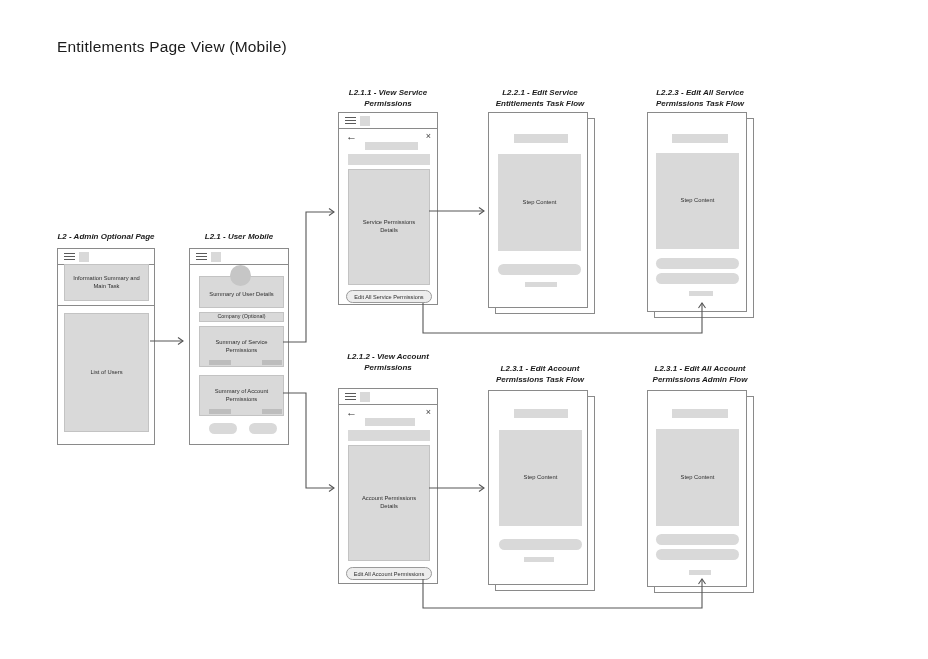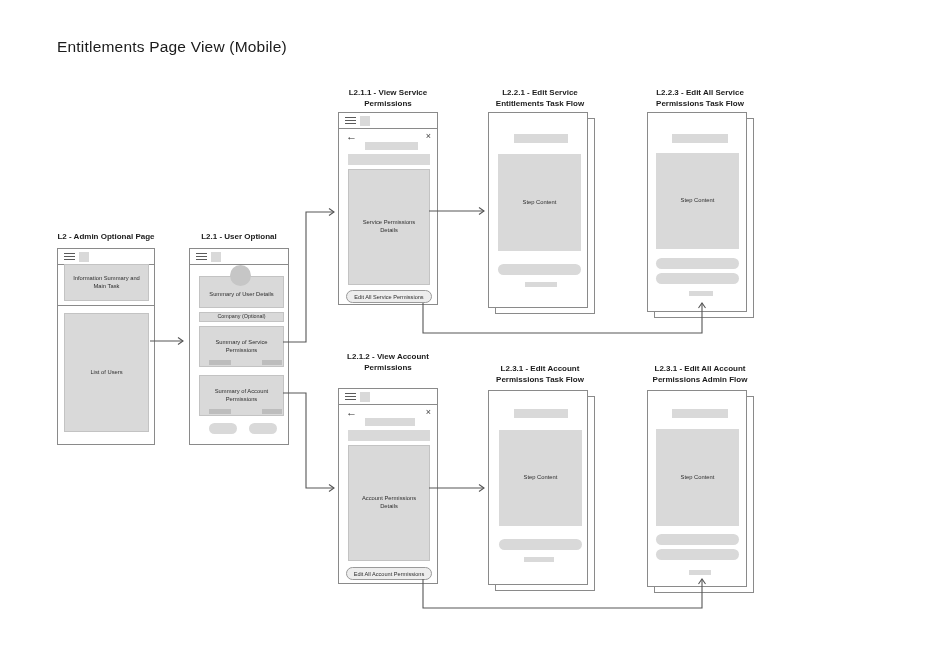--- a/index.html
+++ b/index.html
@@ -1,21 +1,21 @@
 <!DOCTYPE html>
 <html><head>
 <meta charset="utf-8">
 <style>
   html,body{margin:0;padding:0;background:#fff;}
   body{width:928px;height:659px;position:relative;overflow:hidden;
        font-family:"Liberation Sans",sans-serif;color:#1d1d1d;}
   .title{position:absolute;left:57px;top:38px;font-size:15.5px;font-weight:400;
          letter-spacing:.2px;color:#1b1b1b;margin:0;}
   .flow-label{position:absolute;font-size:8px;font-weight:bold;text-align:center;
-              line-height:1.35;color:#1b1b1b;white-space:pre-line;}
+              line-height:1.35;color:#1b1b1b;white-space:pre-line;font-style:italic;}
   .phone,.card{position:absolute;background:#fff;border:1px solid #8a8a8a;box-sizing:border-box;}
   .head{position:relative;height:15px;border-bottom:1px solid #8a8a8a;}
   .menu{position:absolute;left:6px;top:4px;width:11px;height:7px;
         display:flex;flex-direction:column;justify-content:space-between;}
   .menu i{display:block;height:1.4px;background:#5a5a5a;}
   .hsq{position:absolute;left:21px;top:2.5px;width:10px;height:10px;background:#d9d9d9;}
   .gbox{position:absolute;background:#d9d9d9;display:flex;align-items:center;justify-content:center;
         text-align:center;font-size:5.8px;line-height:1.35;color:#2e2e2e;box-sizing:border-box;padding:2px;}
   .bordered{border:1px solid #c3c3c3;}
   .bar{position:absolute;background:#d9d9d9;}
@@ -32,21 +32,21 @@
   .connectors{position:absolute;left:0;top:0;pointer-events:none;}
 </style>
 </head>
 <body>
 
 <div>
 
   <h1 class="title">Entitlements Page View (Mobile)</h1>
 
   <div class="flow-label" style="left:31px;top:232px;width:150px">L2 - Admin Optional Page</div>
-  <div class="flow-label" style="left:164px;top:232px;width:150px">L2.1 - User Optional</div>
+  <div class="flow-label" style="left:164px;top:232px;width:150px">L2.1 - User Mobile</div>
   <div class="flow-label" style="left:323px;top:88px;width:130px">L2.1.1 - View Service
 Permissions</div>
   <div class="flow-label" style="left:475px;top:88px;width:130px">L2.2.1 - Edit Service
 Entitlements Task Flow</div>
   <div class="flow-label" style="left:635px;top:88px;width:130px">L2.2.3 - Edit All Service
 Permissions Task Flow</div>
   <div class="flow-label" style="left:323px;top:352px;width:130px">L2.1.2 - View Account
 Permissions</div>
   <div class="flow-label" style="left:475px;top:364px;width:130px">L2.3.1 - Edit Account
 Permissions Task Flow</div>

